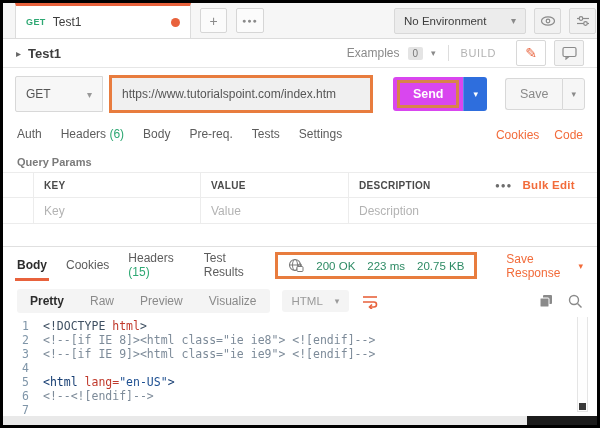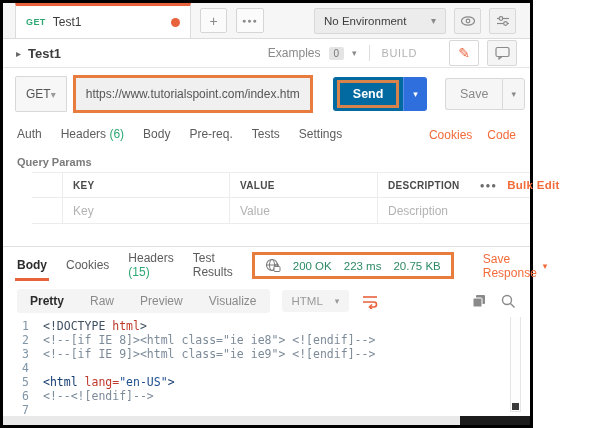--- a/index.html
+++ b/index.html
@@ -1,71 +1,71 @@
 <!DOCTYPE html>
 <html><head>
 <meta charset="utf-8">
 <style>
   * { margin:0; padding:0; box-sizing:border-box; }
   html,body { width:600px; height:428px; overflow:hidden; background:#fff; }
   body { font-family:"Liberation Sans", sans-serif; color:#333; }
-  .frame { width:533px; height:428px; border:3px solid #000; display:flex; flex-direction:column; background:#fff; }
+  .frame { width:600px; height:428px; border:3px solid #000; display:flex; flex-direction:column; background:#fff; }
 
   
   .tabbar { height:36px; background:#f6f6f6; border-bottom:1px solid #dcdcdc; display:flex; align-items:stretch; flex:none; }
   .req-tab { width:176px; margin-left:12px; background:#fff; border-top:3px solid #e8623c; border-left:1px solid #dcdcdc; border-right:1px solid #dcdcdc; display:flex; align-items:center; gap:7px; padding:0 10px; }
   .req-tab .method { color:#2ea873; font-size:9px; font-weight:700; letter-spacing:.4px; }
   .req-tab .tname { font-size:12px; color:#3d3d3d; }
   .unsaved-dot { width:9px; height:9px; border-radius:50%; background:#e8623c; margin-left:auto; }
   .tab-box { align-self:center; height:25px; min-width:27px; margin-left:9px; border:1px solid #d6d6d6; background:#fbfbfb; border-radius:2px; display:flex; align-items:center; justify-content:center; color:#8a8a8a; font-size:14px; padding:0 5px; }
   .tab-box.more { font-size:7px; letter-spacing:1px; }
-  .tb-right { margin-left:auto; display:flex; align-items:center; gap:8px; padding-right:14px;text-align:center; }
+  .tb-right { margin-left:auto; display:flex; align-items:center; gap:8px; padding-right:1px;text-align:center; }
   .env-select { width:132px; height:26px; background:#ececec; border:1px solid #d8d8d8; border-radius:2px; display:flex; align-items:center; padding:0 9px; font-size:11.5px; color:#3d3d3d; }
   .env-select .chev { margin-left:auto; color:#8a8a8a; font-size:10px; }
   .icon-btn { width:27px; height:26px; background:#f1f1f1; border:1px solid #d8d8d8; border-radius:2px; display:flex; align-items:center; justify-content:center; }
 
   
   .titlerow { height:29px; background:#fff; border-bottom:1px solid #e6e6e6; display:flex; align-items:center; padding:0 13px; flex:none; }
   .caret { color:#666; font-size:10px; margin-right:7px; }
   .req-title { font-size:13px; font-weight:700; color:#3d3d3d; }
   .tr-right { margin-left:auto; display:flex; align-items:center; gap:8px; }
   .examples-lbl { font-size:12px; color:#8a8a8a; }
   .examples-badge { background:#e4e4e4; color:#777; font-size:10px; padding:1px 5px; border-radius:2px; }
   .chev-sm { color:#8a8a8a; font-size:9px; }
   .vdiv { width:1px; height:16px; background:#ddd; margin:0 4px; }
-  .build-lbl { font-size:11px; color:#b3b3b3; letter-spacing:.6px; margin-right:24px; }
+  .build-lbl { font-size:11px; color:#b3b3b3; letter-spacing:.6px; margin-right:12px; }
   .edit-box { width:30px; height:26px; border:1px solid #d8d8d8; background:#fff; border-radius:2px; display:flex; align-items:center; justify-content:center; color:#e8623c; font-size:14px; }
   .comment-box { width:30px; height:26px; border:1px solid #d8d8d8; background:#f5f5f5; border-radius:2px; display:flex; align-items:center; justify-content:center; }
 
   
   .urlrow { height:52px; display:flex; align-items:center; padding:0 12px; flex:none; gap:6px; }
   .method-select { width:88px; height:36px; background:#f7f7f7; border:1px solid #d8d8d8; border-radius:2px 0 0 2px; display:flex; align-items:center; padding:0 10px; font-size:12px; color:#555; }
   .method-select .chev { margin-left:auto; color:#999; font-size:10px; }
   .url-annot { flex:1; border:3px solid #e87c3e; }
   .url-input { height:32px; background:#f0f0f0; display:flex; align-items:center; padding:0 10px; font-size:12px; color:#555; }
   .send-group { display:flex; margin-left:14px; }
-  .send-btn { background:#0369a1; border-radius:3px 0 0 3px; display:flex; align-items:center; padding:3px 4px; }
+  .send-btn { background:#d946ef; border-radius:3px 0 0 3px; display:flex; align-items:center; padding:3px 4px; }
   .send-annot { border:3px solid #d8834a; padding:4px 13px; color:#fff; font-size:12.5px; font-weight:600; }
   .send-chev { background:#2e6edd; border-left:1px solid #5b8ee7; border-radius:0 3px 3px 0; display:flex; align-items:center; padding:0 9px; color:#fff; font-size:9px; }
   .save-group { display:flex; margin-left:12px; }
   .save-btn { background:#f6f6f6; border:1px solid #d8d8d8; border-right:none; border-radius:3px 0 0 3px; padding:8px 14px; font-size:12.5px; color:#8a8a8a; }
   .save-chev { background:#f6f6f6; border:1px solid #d8d8d8; border-radius:0 3px 3px 0; display:flex; align-items:center; padding:0 8px; color:#8a8a8a; font-size:9px; }
 
   
   .reqtabs { height:30px; display:flex; align-items:center; padding:0 14px; gap:19px; flex:none; font-size:12px; color:#5c5c5c; }
   .rtab { position:relative; padding:7px 0 9px; }
   .rtab.active { color:#2d2d2d; font-weight:700; }
   .rtab.active::after { content:""; position:absolute; left:-2px; right:-2px; bottom:0; height:3px; background:#e8623c; }
   .count { color:#2ea873; }
   .rt-right { margin-left:auto; display:flex; gap:15px; }
   .link-orange { color:#f26b3a; font-size:12px; }
 
   
   .qp-title { padding:6px 14px 4px; font-size:11px; font-weight:700; color:#7a7a7a; flex:none; }
-  .qp-table { flex:none;padding-left:29px; }
+  .qp-table { flex:none; }
   .qp-row { display:grid; grid-template-columns:30px 167px 148px 1fr; border-top:1px solid #ececec; border-bottom:1px solid #ececec; height:26px; align-items:center; }
   .qp-row > div { height:100%; display:flex; align-items:center; padding:0 10px; border-left:1px solid #ececec; }
   .qp-row > div:first-child { border-left:none; }
   .qp-head { font-size:10px; font-weight:700; color:#4a4a4a; letter-spacing:.3px; }
   .qp-ph { font-size:12px; color:#b3b3b3; }
   .head-desc-cell { justify-content:flex-start; gap:10px; }
   .head-spacer { flex:1; }
   .dots { color:#6d6d6d; font-size:8px; letter-spacing:1px; }
   .bulk-edit { color:#f26b3a; font-size:11.5px; margin-right:12px; white-space:nowrap; }
 

